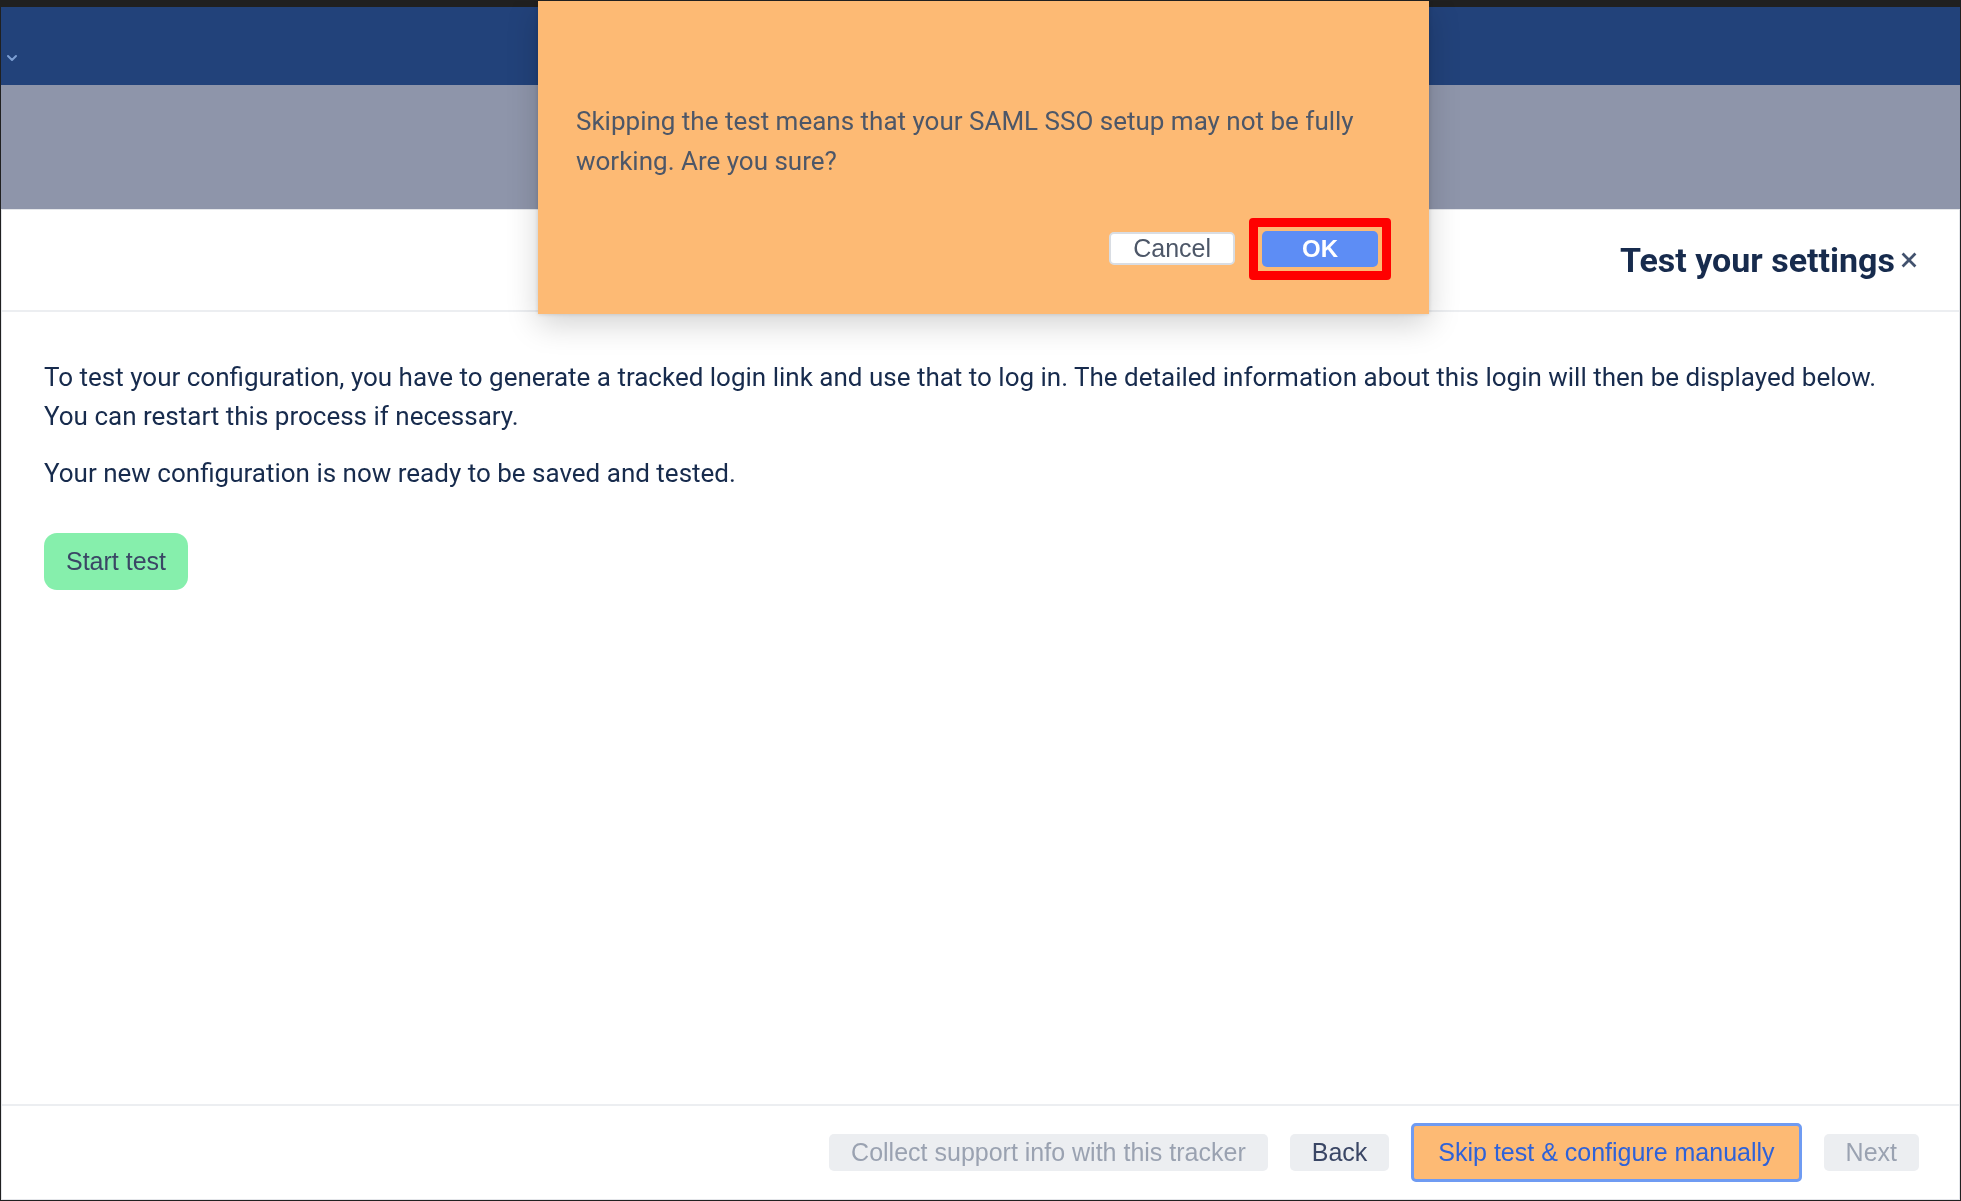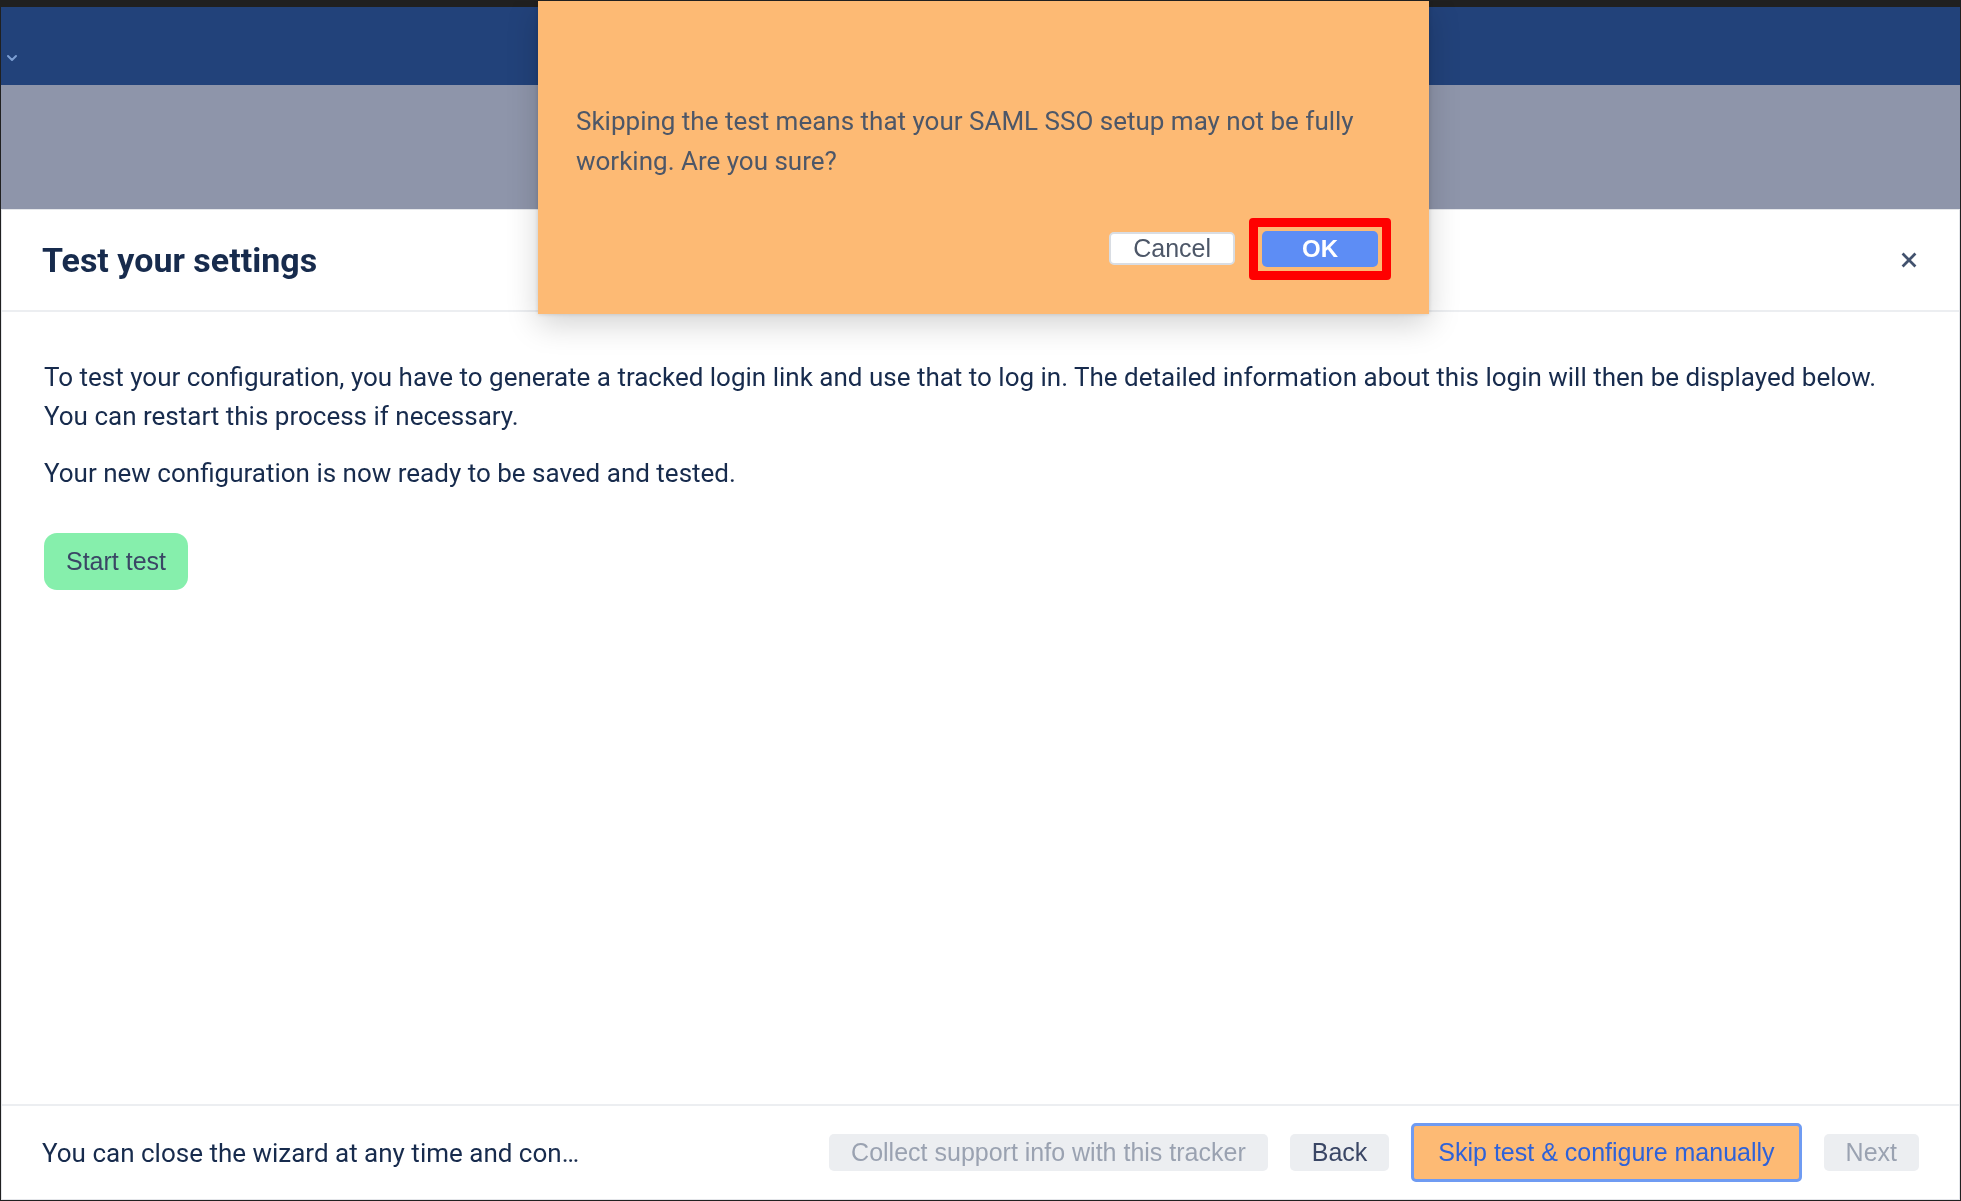--- a/index.html
+++ b/index.html
@@ -39,21 +39,21 @@
     position: absolute;
     top: 208px; left: 0; right: 0; bottom: 0;
     background: #fff;
     border: 1px solid #e4e6ea;
     border-top-width: 1px;
   }
 
   .panel-header {
     display: flex;
     align-items: center;
-    justify-content: space-between;
+    justify-content: flex-end;
     padding: 30px 36px 30px 40px;
     border-bottom: 2px solid #eceef1;
   }
   .panel-title {
     font-size: 34px;
     font-weight: 700;
     color: #172b4d;
   }
   .close-x {
     width: 28px; height: 28px;
@@ -202,21 +202,20 @@
       </div>
     </div>
 
     <div class="panel-body">
       <p>To test your configuration, you have to generate a tracked login link and use that to log in. The detailed information about this login will then be displayed below. You can restart this process if necessary.</p>
       <p>Your new configuration is now ready to be saved and tested.</p>
       <button class="start-test-btn">Start test</button>
     </div>
 
     <div class="panel-footer">
-      <div class="footer-text">You can close the wizard at any time and con…</div>
       <div class="footer-group">
         <button class="btn btn-light disabled">Collect support info with this tracker</button>
         <button class="btn btn-light">Back</button>
         <button class="btn btn-outline-primary">Skip test &amp; configure manually</button>
         <button class="btn btn-light disabled">Next</button>
       </div>
     </div>
   </div>
 
   <div class="modal">

